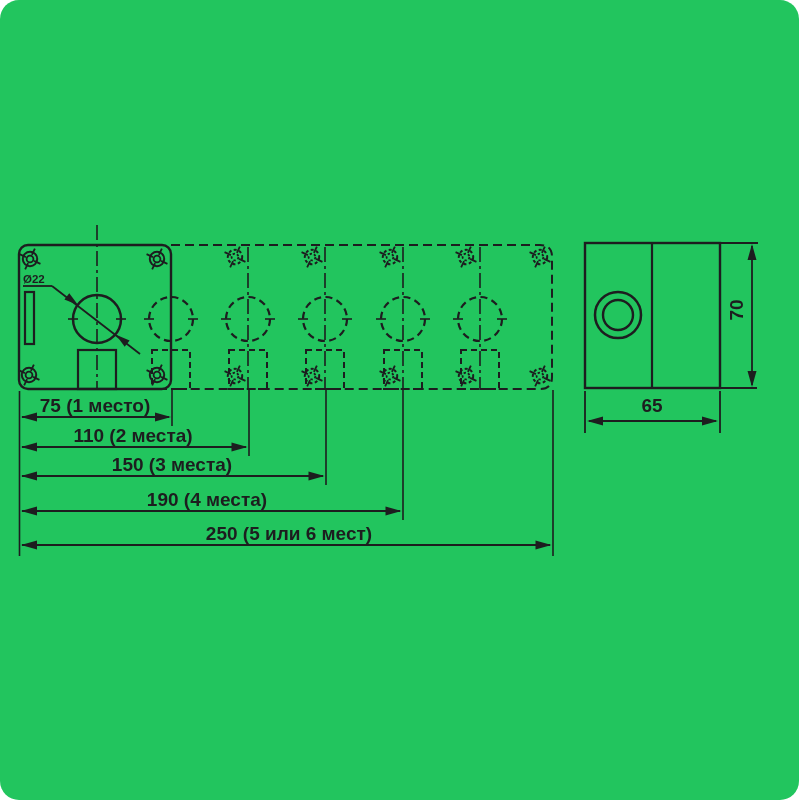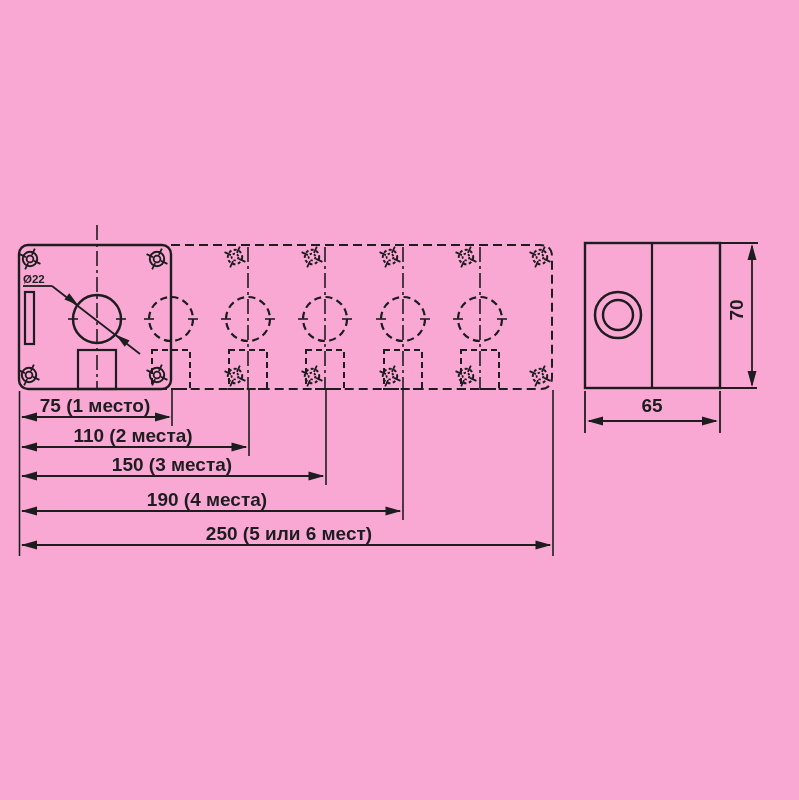--- a/index.html
+++ b/index.html
@@ -1,21 +1,22 @@
 <!DOCTYPE html>
 <html><head>
 <meta charset="utf-8">
 <style>
   html,body{margin:0;padding:0;background:#ffffff;}
   #stage{
     position:relative;
     width:799px;height:800px;
-    background:#f9a8d4;
+    background:#22c55e;
     font-family:"Liberation Sans", sans-serif;
     overflow:hidden;
+    border-radius:19px;
   }
   svg{display:block;}
   text{
     font-family:"Liberation Sans","DejaVu Sans",sans-serif;
     font-weight:700;
     fill:#1d1d1f;
   }
   .dim-label{font-size:19px;}
   .small-label{font-size:11.5px;}
 </style>

